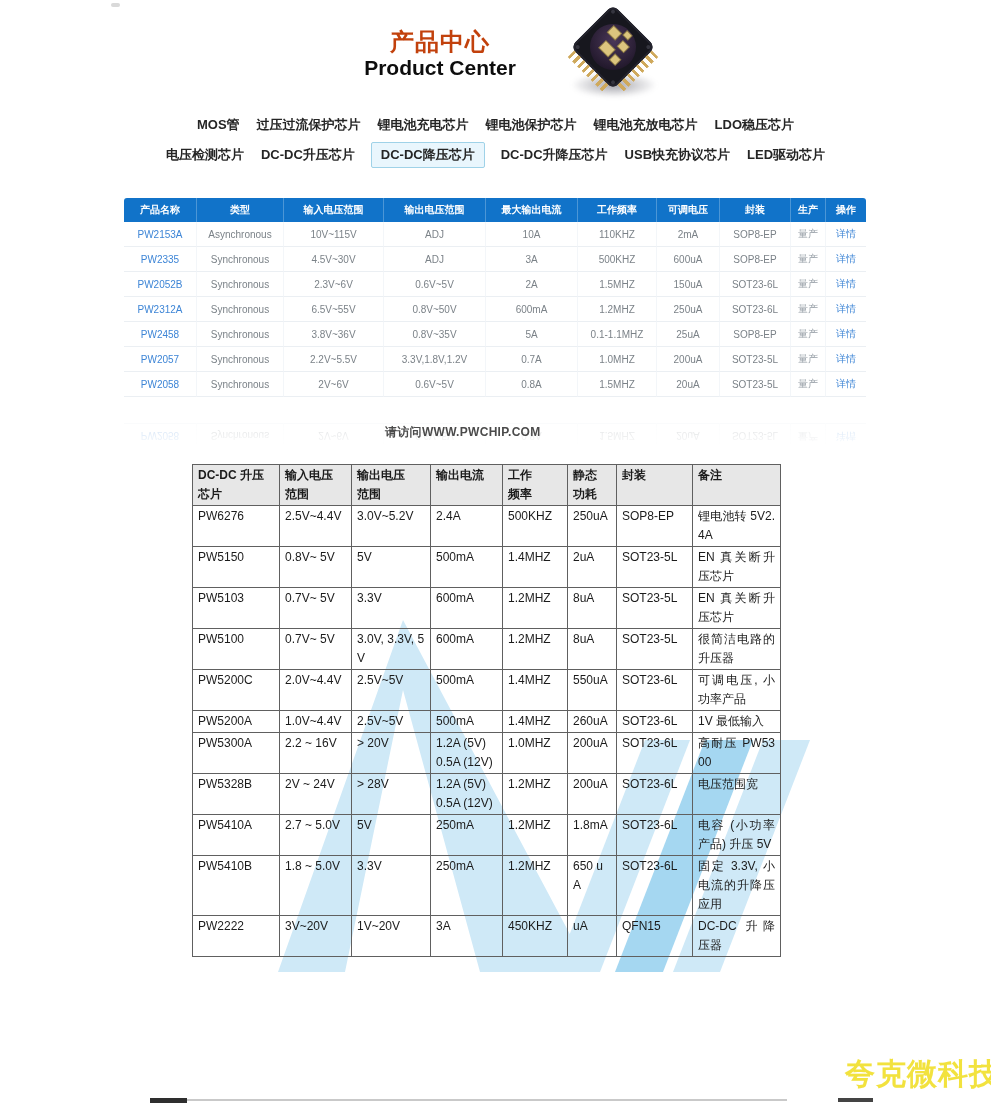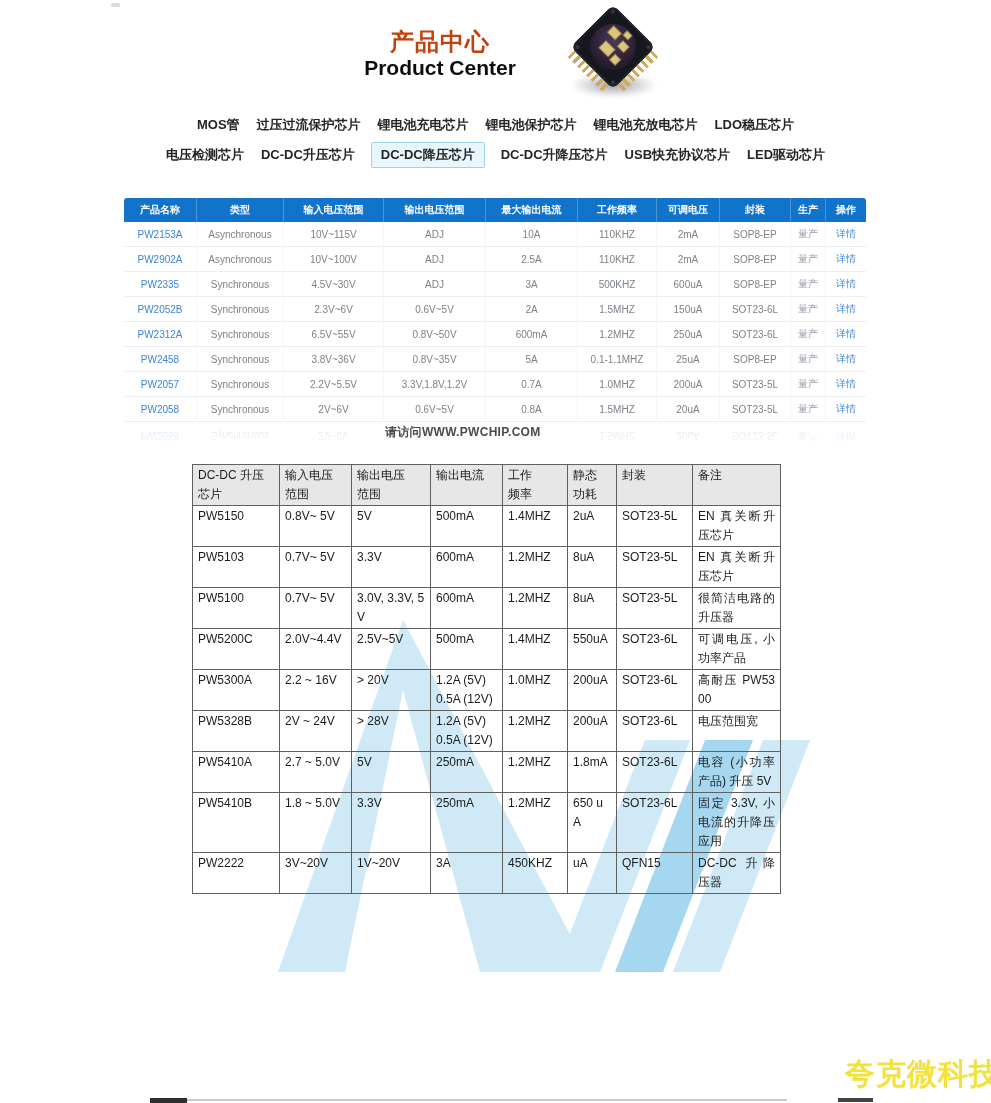--- a/index.html
+++ b/index.html
@@ -73,21 +73,21 @@
 
   
   .watermark{position:absolute;left:215px;top:545px;width:600px;height:430px;z-index:0;}
 
   
   .boost{position:absolute;left:192px;top:464px;width:588px;border-collapse:collapse;table-layout:fixed;
          z-index:2;background:transparent;}
   .boost th,.boost td{border:1px solid var(--tbl-border);font-size:12px;line-height:19px;
          padding:1px 5px;vertical-align:top;text-align:left;color:#1b1b1b;
          white-space:pre-line;word-break:break-all;}
-  .boost th{background:var(--hdr-bg);font-weight:normal;margin-top:6px;}
+  .boost th{background:var(--hdr-bg);font-weight:bold;margin-top:6px;}
   .boost td:last-child{text-align:justify;}
 
   
   .bl1{position:absolute;left:150px;top:1098px;width:37px;height:5px;background:#2e2e2e;}
   .bl2{position:absolute;left:187px;top:1099px;width:600px;height:2px;background:#c9c9c9;}
   .bl3{position:absolute;left:838px;top:1098px;width:35px;height:4px;background:#444;}
   .brand{position:absolute;left:845px;top:1054px;font-size:30px;font-weight:bold;color:var(--yellow);
          letter-spacing:1px;white-space:nowrap;z-index:5;}
 </style>
 </head>
@@ -163,32 +163,20 @@
           <th>操作</th>
         </tr>
       </thead>
       <tbody>
         <tr>
           <td class="link">PW2153A</td>
           <td>Asynchronous</td>
           <td>10V~115V</td>
           <td>ADJ</td>
           <td>10A</td>
-          <td>110KHZ</td>
-          <td>2mA</td>
-          <td>SOP8-EP</td>
-          <td class="prod-state">量产</td>
-          <td class="link">详情</td>
-        </tr>
-        <tr>
-          <td class="link">PW2902A</td>
-          <td>Asynchronous</td>
-          <td>10V~100V</td>
-          <td>ADJ</td>
-          <td>2.5A</td>
           <td>110KHZ</td>
           <td>2mA</td>
           <td>SOP8-EP</td>
           <td class="prod-state">量产</td>
           <td class="link">详情</td>
         </tr>
         <tr>
           <td class="link">PW2335</td>
           <td>Synchronous</td>
           <td>4.5V~30V</td>
@@ -338,20 +326,30 @@
           <th>工作
 频率</th>
           <th>静态
 功耗</th>
           <th>封装</th>
           <th>备注</th>
         </tr>
       </thead>
       <tbody>
         <tr>
+          <td>PW6276</td>
+          <td>2.5V~4.4V</td>
+          <td>3.0V~5.2V</td>
+          <td>2.4A</td>
+          <td>500KHZ</td>
+          <td>250uA</td>
+          <td>SOP8-EP</td>
+          <td>锂电池转 5V2.4A</td>
+        </tr>
+        <tr>
           <td>PW5150</td>
           <td>0.8V~ 5V</td>
           <td>5V</td>
           <td>500mA</td>
           <td>1.4MHZ</td>
           <td>2uA</td>
           <td>SOT23-5L</td>
           <td>EN 真关断升压芯片</td>
         </tr>
         <tr>
@@ -378,20 +376,30 @@
           <td>PW5200C</td>
           <td>2.0V~4.4V</td>
           <td>2.5V~5V</td>
           <td>500mA</td>
           <td>1.4MHZ</td>
           <td>550uA</td>
           <td>SOT23-6L</td>
           <td>可调电压, 小功率产品</td>
         </tr>
         <tr>
+          <td>PW5200A</td>
+          <td>1.0V~4.4V</td>
+          <td>2.5V~5V</td>
+          <td>500mA</td>
+          <td>1.4MHZ</td>
+          <td>260uA</td>
+          <td>SOT23-6L</td>
+          <td>1V 最低输入</td>
+        </tr>
+        <tr>
           <td>PW5300A</td>
           <td>2.2 ~ 16V</td>
           <td>&gt; 20V</td>
           <td>1.2A (5V)
 0.5A (12V)</td>
           <td>1.0MHZ</td>
           <td>200uA</td>
           <td>SOT23-6L</td>
           <td>高耐压 PW5300</td>
         </tr>

